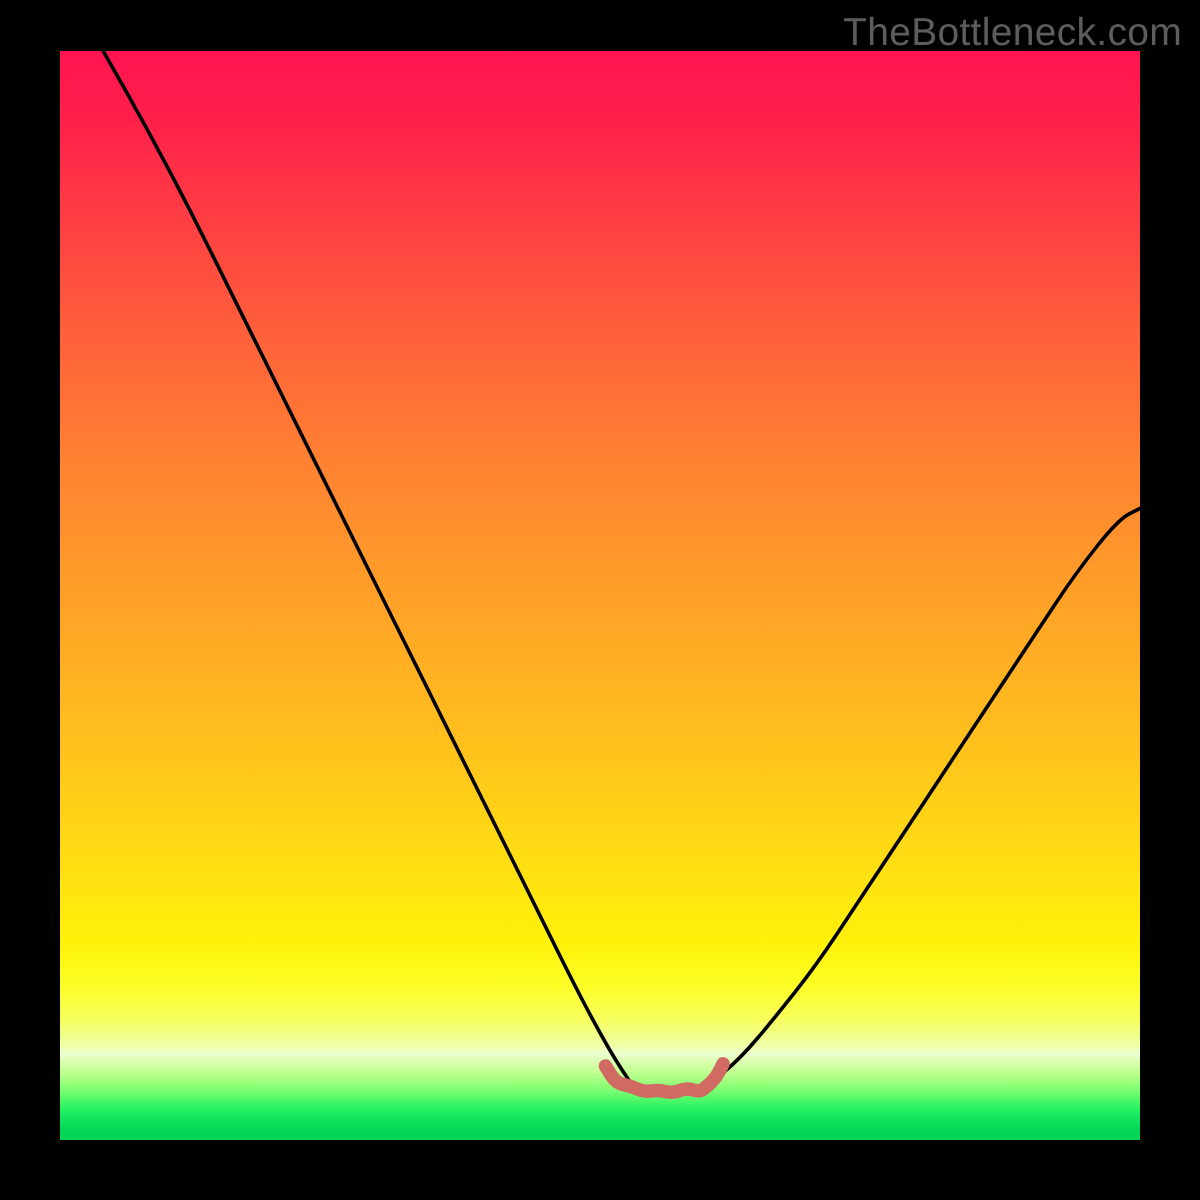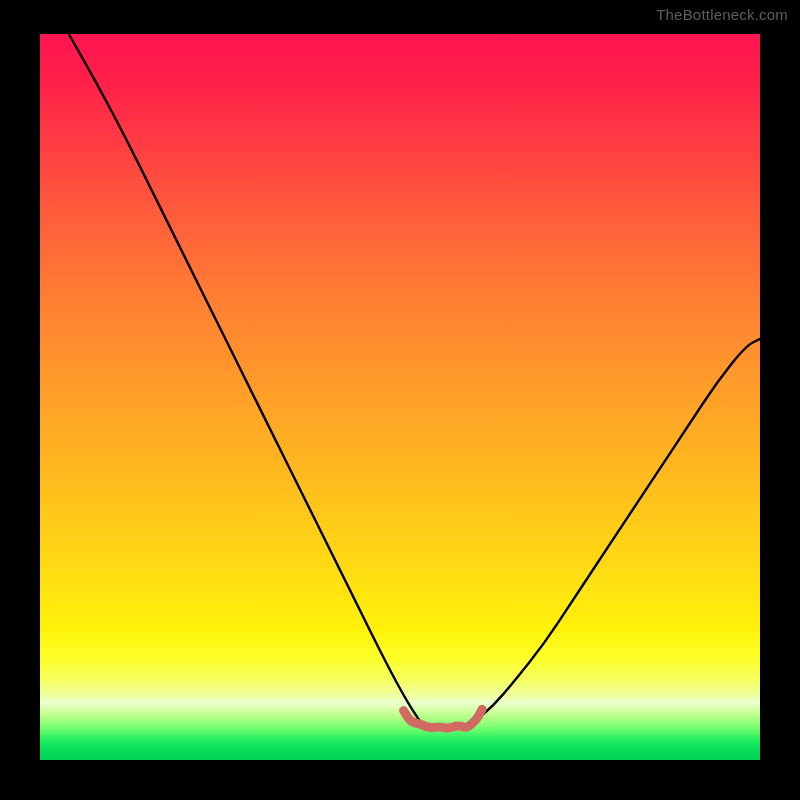--- a/index.html
+++ b/index.html
@@ -15,21 +15,21 @@
     position: relative;
     width: 800px;
     height: 800px;
     background: #000;
   }
   .watermark {
     position: absolute;
     top: 6px;
     right: 12px;
     color: #5d5d5d;
-    font-size: 15px;
+    font-size: 26px;
     font-weight: 400;
     letter-spacing: 0.2px;
     z-index: 20;
     user-select: none;
   }
   
   .plot {
     position: absolute;
     left: 40px;
     top: 34px;

